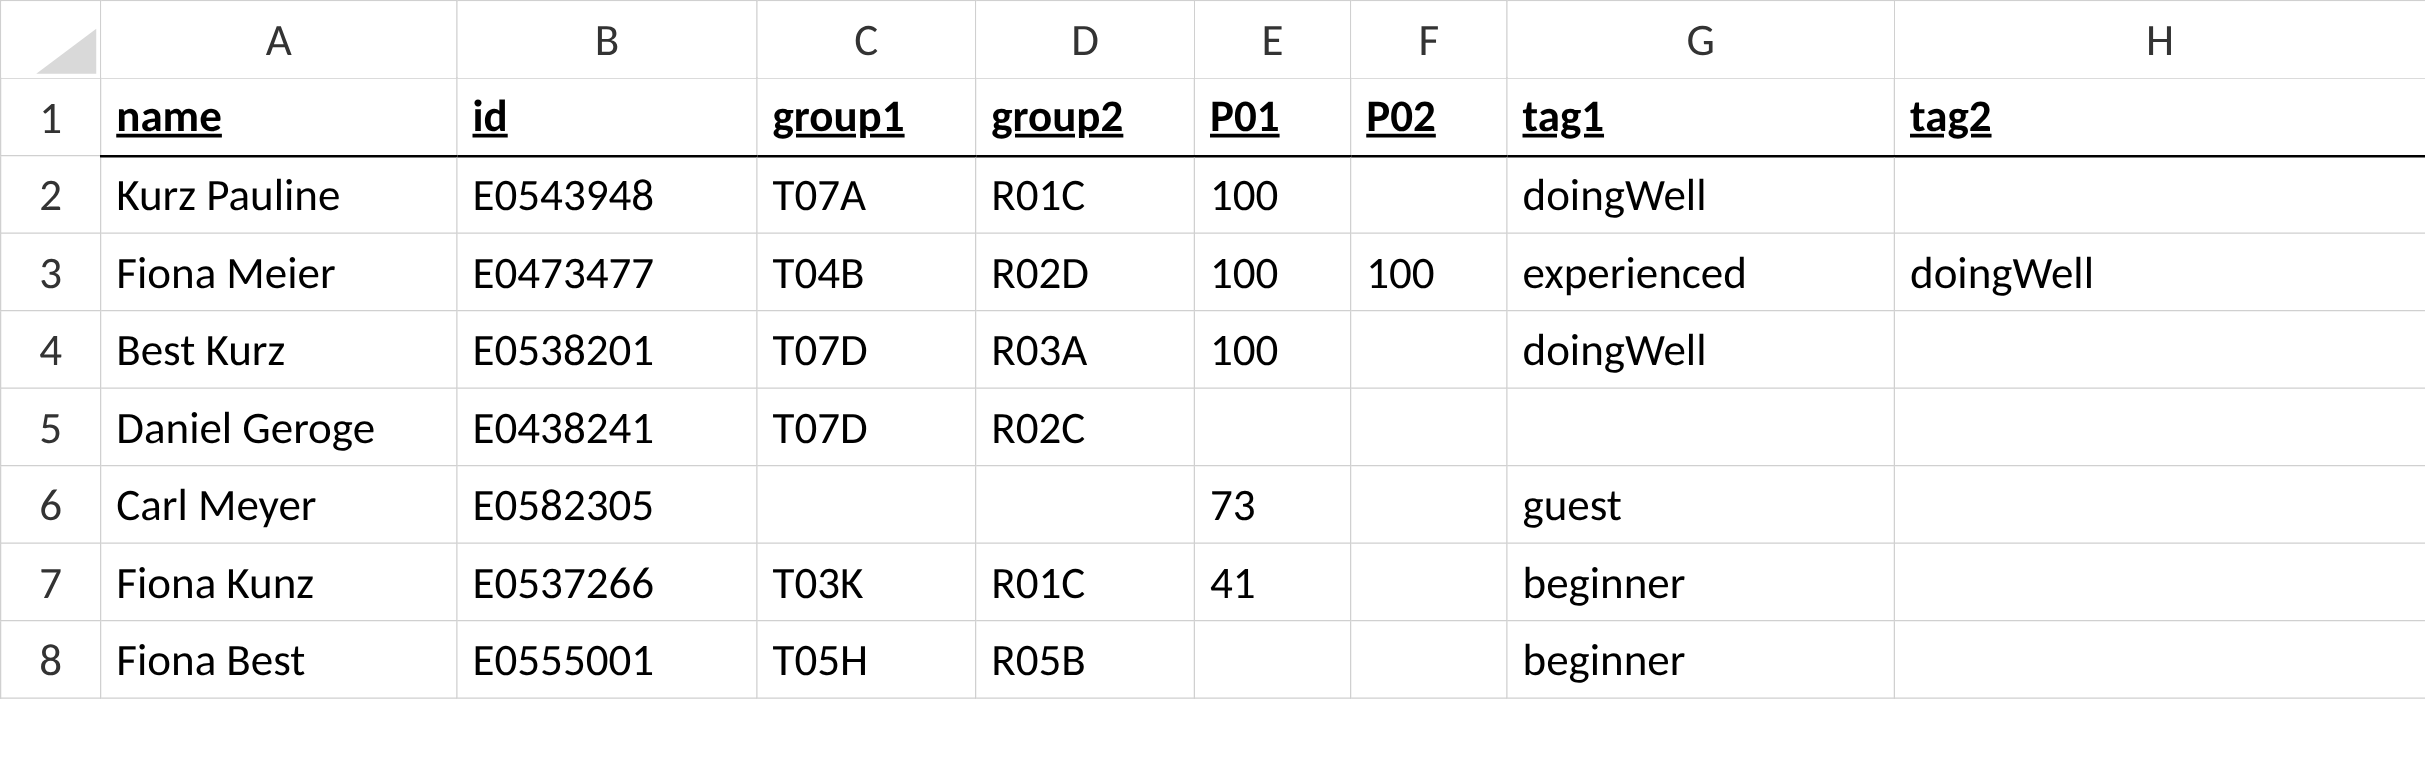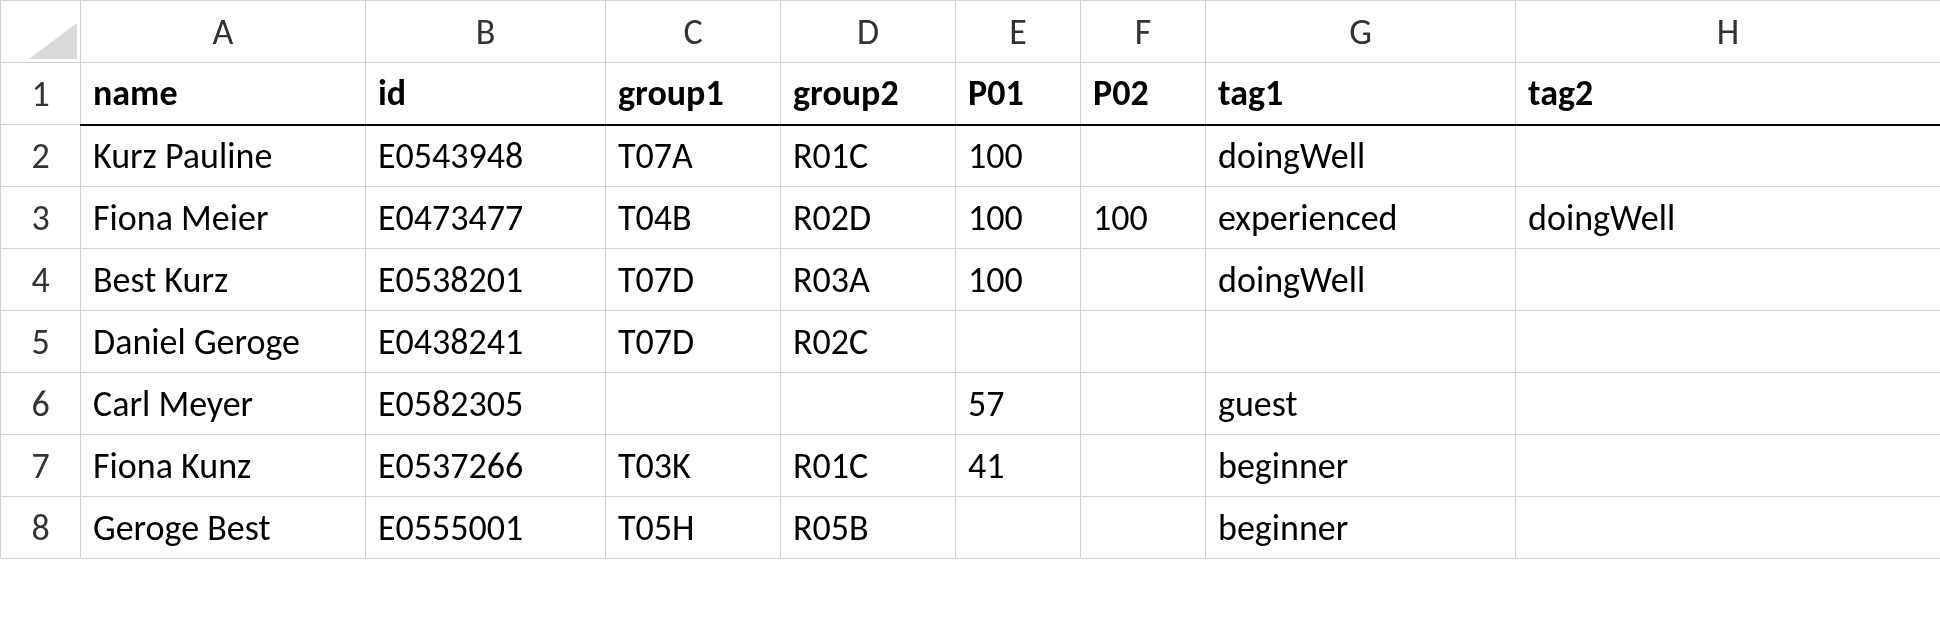--- a/index.html
+++ b/index.html
@@ -55,20 +55,21 @@
     width: 80px;
   }
   .sheet tbody td {
     color: #000000;
     font-size: 36px;
     text-align: left;
   }
   .sheet tbody tr.header-row td {
     font-weight: 700;
     border-bottom: 2px solid #000000;
+    text-decoration: underline;
   }
   
   col.c-rowhdr { width: 80px; }
   col.c-A { width: 285px; }
   col.c-B { width: 240px; }
   col.c-C { width: 175px; }
   col.c-D { width: 175px; }
   col.c-E { width: 125px; }
   col.c-F { width: 125px; }
   col.c-G { width: 310px; }
@@ -160,39 +161,39 @@
       <td></td>
       <td></td>
       <td></td>
     </tr>
     <tr>
       <th class="rowhdr gradient-left">6</th>
       <td>Carl Meyer</td>
       <td>E0582305</td>
       <td></td>
       <td></td>
-      <td>57</td>
+      <td>73</td>
       <td></td>
       <td>guest</td>
       <td></td>
     </tr>
     <tr>
       <th class="rowhdr gradient-left">7</th>
       <td>Fiona Kunz</td>
       <td>E0537266</td>
       <td>T03K</td>
       <td>R01C</td>
       <td>41</td>
       <td></td>
       <td>beginner</td>
       <td></td>
     </tr>
     <tr>
       <th class="rowhdr gradient-left">8</th>
-      <td>Geroge Best</td>
+      <td>Fiona Best</td>
       <td>E0555001</td>
       <td>T05H</td>
       <td>R05B</td>
       <td></td>
       <td></td>
       <td>beginner</td>
       <td></td>
     </tr>
   </tbody>
 </table>

